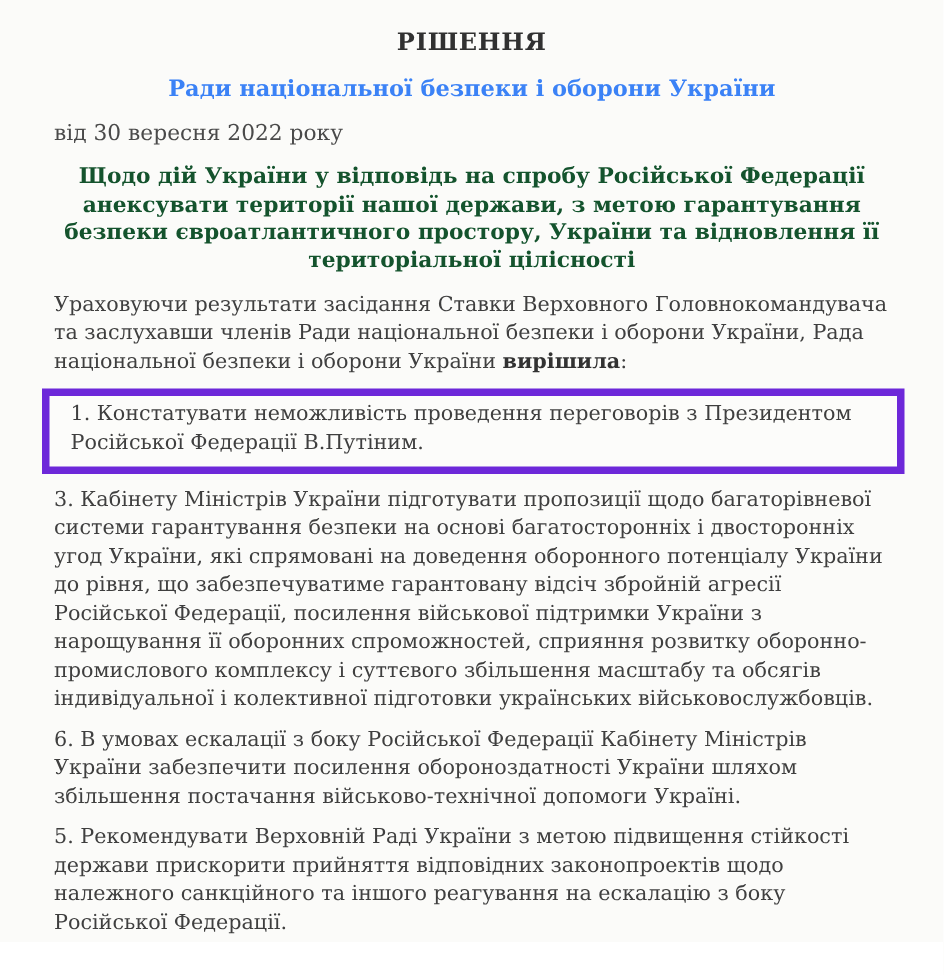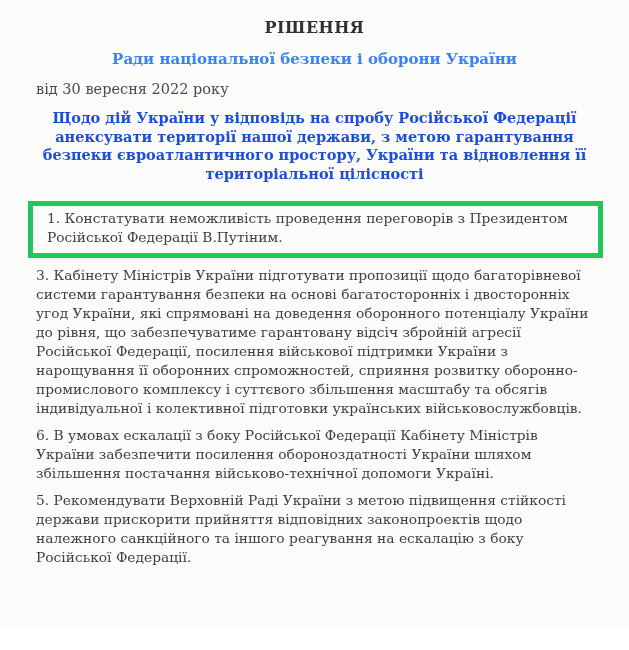--- a/index.html
+++ b/index.html
@@ -40,59 +40,60 @@
     font-size: 14.5px;
     line-height: 17px;
     color: #4a4a4a;
     margin: 13px 0 0 0;
   }
   .doc-subject {
     text-align: center;
     font-weight: bold;
     font-size: 14.5px;
     line-height: 18.5px;
-    color: #1d4ed8;
+    color: #14532d;
     margin: 11px auto 0 auto;
     max-width: 552px;
   }
   .para {
     font-size: 13.8px;
     line-height: 19px;
     margin: 8px 0 0 0;
     text-align: left;
   }
   .para b {
     color: #323232;
   }
   .preamble {
     margin-top: 11px;
   }
   .highlight-box {
-    border: 5px solid #22c55e;
-    margin: 18px -10px 0 -8px;
+    border: 5px solid #6d28d9;
+    margin: 8px -10px 0 -8px;
     padding: 3px 12px 6px 14px;
     background: #fcfcfa;
   }
   .highlight-box .para {
     margin: 0;
   }
 </style>
 </head>
 <body>
 
 <div class="page">
 
   <div class="doc-title">РІШЕННЯ</div>
 
   <div class="doc-subtitle">Ради національної безпеки і оборони України</div>
 
   <div class="doc-date">від 30 вересня 2022 року</div>
 
   <div class="doc-subject">Щодо дій України у відповідь на спробу Російської Федерації анексувати території нашої держави, з метою гарантування безпеки євроатлантичного простору, України та відновлення її територіальної цілісності</div>
 
+  <p class="para preamble"><span>Ураховуючи результати засідання Ставки Верховного Головнокомандувача та заслухавши членів Ради національної безпеки і оборони України, Рада національної безпеки і оборони України </span><b>вирішила</b><span>:</span></p>
 
   <div class="highlight-box">
     <p class="para">1. Констатувати неможливість проведення переговорів з Президентом Російської Федерації В.Путіним.</p>
   </div>
 
 
   <p class="para">3. Кабінету Міністрів України підготувати пропозиції щодо багаторівневої системи гарантування безпеки на основі багатосторонніх і двосторонніх угод України, які спрямовані на доведення оборонного потенціалу України до рівня, що забезпечуватиме гарантовану відсіч збройній агресії Російської Федерації, посилення військової підтримки України з нарощування її оборонних спроможностей, сприяння розвитку оборонно-промислового комплексу і суттєвого збільшення масштабу та обсягів індивідуальної і колективної підготовки українських військовослужбовців.</p>
 
   <p class="para">6. В умовах ескалації з боку Російської Федерації Кабінету Міністрів України забезпечити посилення обороноздатності України шляхом збільшення постачання військово-технічної допомоги Україні.</p>
 

